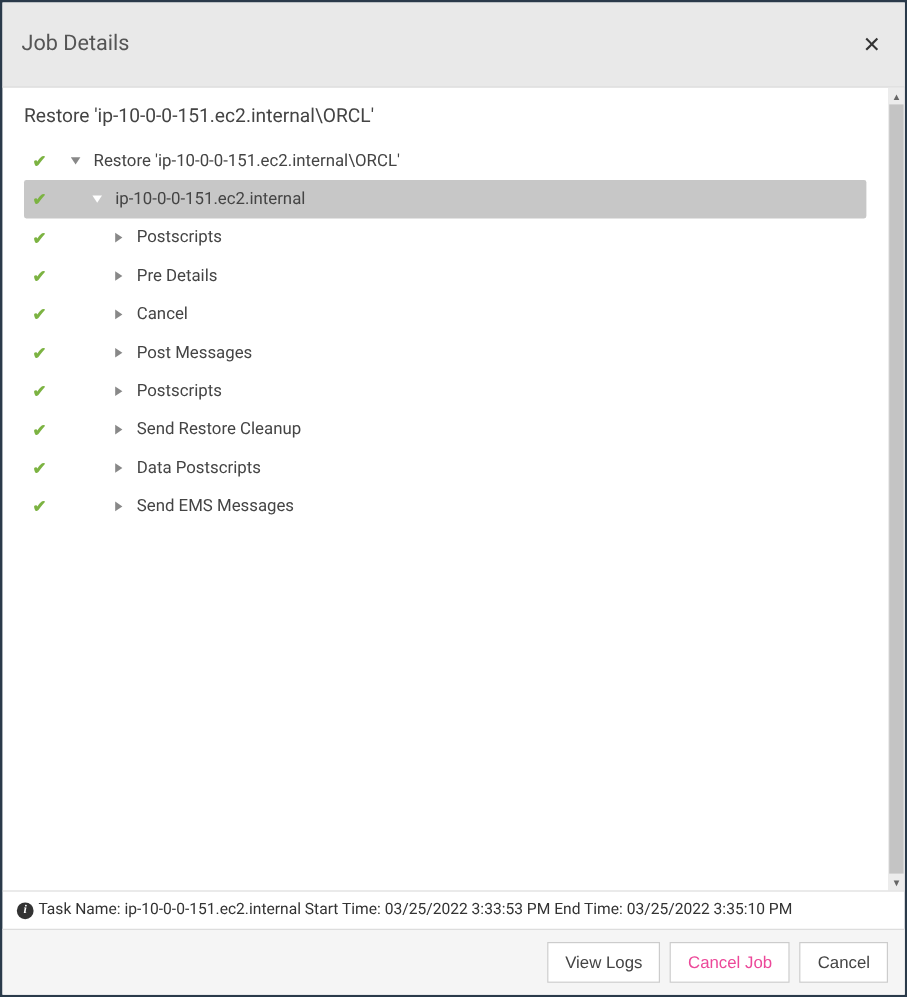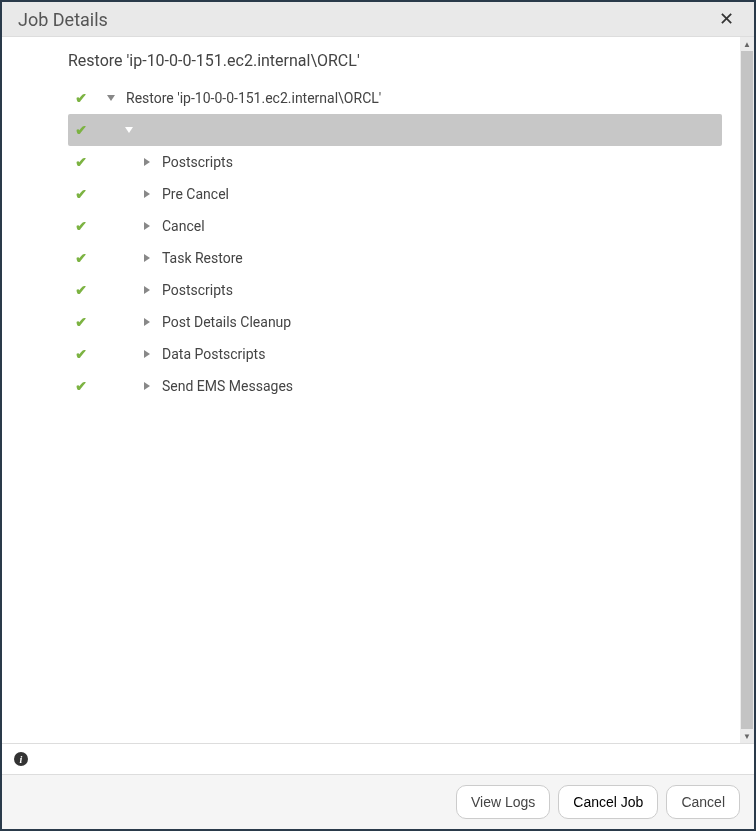--- a/index.html
+++ b/index.html
@@ -16,24 +16,23 @@
       border: 2px solid #2a3a4a;
     }
     .dialog {
       width: 100%;
       height: 100%;
       display: flex;
       flex-direction: column;
     }
     .header {
       background: #e9e9e9;
-      padding: 6px 16px;
+      padding: 24px 16px;
       display: flex;
       justify-content: space-between;
-      align-items: center;
       border-bottom: 1px solid #ddd;
     }
     .header-title {
       font-size: 18px;
       color: #555;
       font-weight: 400;
     }
     .close-btn {
       background: none;
       border: none;
@@ -151,34 +150,33 @@
       justify-content: flex-end;
       gap: 8px;
     }
     .btn {
       padding: 8px 14px;
       border: 1px solid #ccc;
       background: #fff;
       font-size: 14px;
       color: #444;
       cursor: pointer;
-      border-radius: 10px;
+      border-radius: 0;
     }
     .btn.disabled {
-      color: #000000;
+      color: #ec4899;
       cursor: not-allowed;
       background: #fff;
     }
     .scroll-wrap {
       display: flex;
       height: 100%;
     }
     .scroll-content {
       flex: 1;
-      padding-left: 48px;
     }
     .fake-scrollbar {
       width: 14px;
       background: #ececec;
       display: flex;
       flex-direction: column;
     }
     .fake-scroll-arrow {
       height: 14px;
       display: flex;
@@ -221,80 +219,81 @@
               <span class="node-label">Restore 'ip-10-0-0-151.ec2.internal\ORCL'</span>
             </div>
             <div class="tree-row selected">
               <span class="status-icon">
                 <span class="check">✔</span>
               </span>
               <span class="indent indent-1"></span>
               <span class="expand-icon">
                 <span class="caret caret-down-white"></span>
               </span>
+              <span class="node-label">ip-10-0-0-151.ec2.internal</span>
             </div>
             <div class="tree-row">
               <span class="status-icon">
                 <span class="check">✔</span>
               </span>
               <span class="indent indent-2"></span>
               <span class="expand-icon">
                 <span class="caret caret-right"></span>
               </span>
               <span class="node-label">Postscripts</span>
             </div>
             <div class="tree-row">
               <span class="status-icon">
                 <span class="check">✔</span>
               </span>
               <span class="indent indent-2"></span>
               <span class="expand-icon">
                 <span class="caret caret-right"></span>
               </span>
-              <span class="node-label">Pre Cancel</span>
+              <span class="node-label">Pre Details</span>
             </div>
             <div class="tree-row">
               <span class="status-icon">
                 <span class="check">✔</span>
               </span>
               <span class="indent indent-2"></span>
               <span class="expand-icon">
                 <span class="caret caret-right"></span>
               </span>
               <span class="node-label">Cancel</span>
             </div>
             <div class="tree-row">
               <span class="status-icon">
                 <span class="check">✔</span>
               </span>
               <span class="indent indent-2"></span>
               <span class="expand-icon">
                 <span class="caret caret-right"></span>
               </span>
-              <span class="node-label">Task Restore</span>
+              <span class="node-label">Post Messages</span>
             </div>
             <div class="tree-row">
               <span class="status-icon">
                 <span class="check">✔</span>
               </span>
               <span class="indent indent-2"></span>
               <span class="expand-icon">
                 <span class="caret caret-right"></span>
               </span>
               <span class="node-label">Postscripts</span>
             </div>
             <div class="tree-row">
               <span class="status-icon">
                 <span class="check">✔</span>
               </span>
               <span class="indent indent-2"></span>
               <span class="expand-icon">
                 <span class="caret caret-right"></span>
               </span>
-              <span class="node-label">Post Details Cleanup</span>
+              <span class="node-label">Send Restore Cleanup</span>
             </div>
             <div class="tree-row">
               <span class="status-icon">
                 <span class="check">✔</span>
               </span>
               <span class="indent indent-2"></span>
               <span class="expand-icon">
                 <span class="caret caret-right"></span>
               </span>
               <span class="node-label">Data Postscripts</span>
@@ -313,20 +312,21 @@
       </div>
       <div class="fake-scrollbar">
         <div class="fake-scroll-arrow">▲</div>
         <div class="fake-scroll-thumb"></div>
         <div class="fake-scroll-arrow">▼</div>
       </div>
     </div>
 
     <div class="status-bar">
       <span class="info-icon">i</span>
+      <span>Task Name: ip-10-0-0-151.ec2.internal Start Time: 03/25/2022 3:33:53 PM End Time: 03/25/2022 3:35:10 PM</span>
     </div>
   </div>
 
   <div class="footer">
     <button class="btn">View Logs</button>
     <button class="btn disabled">Cancel Job</button>
     <button class="btn">Cancel</button>
   </div>
 
 </div>

